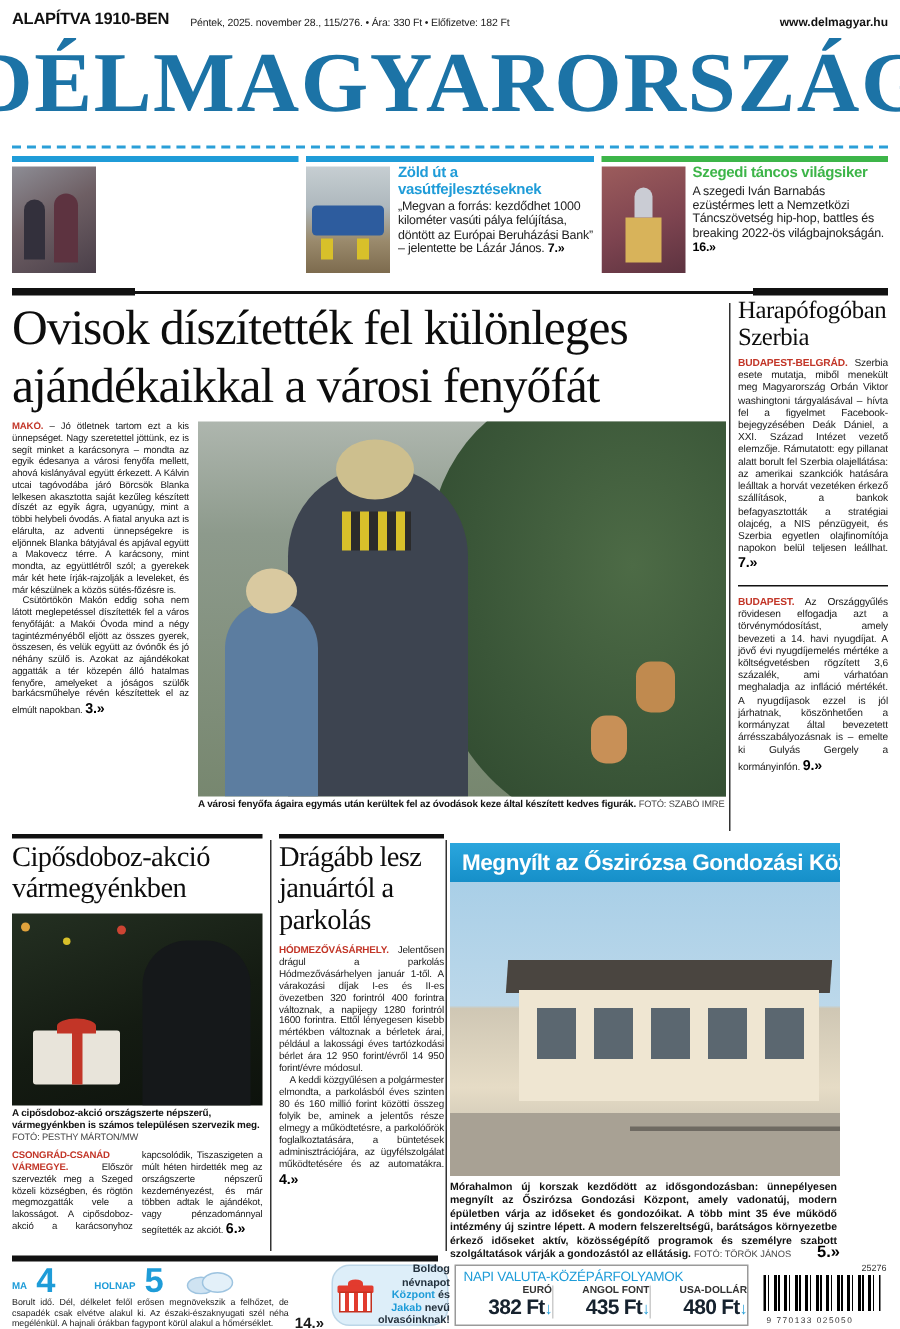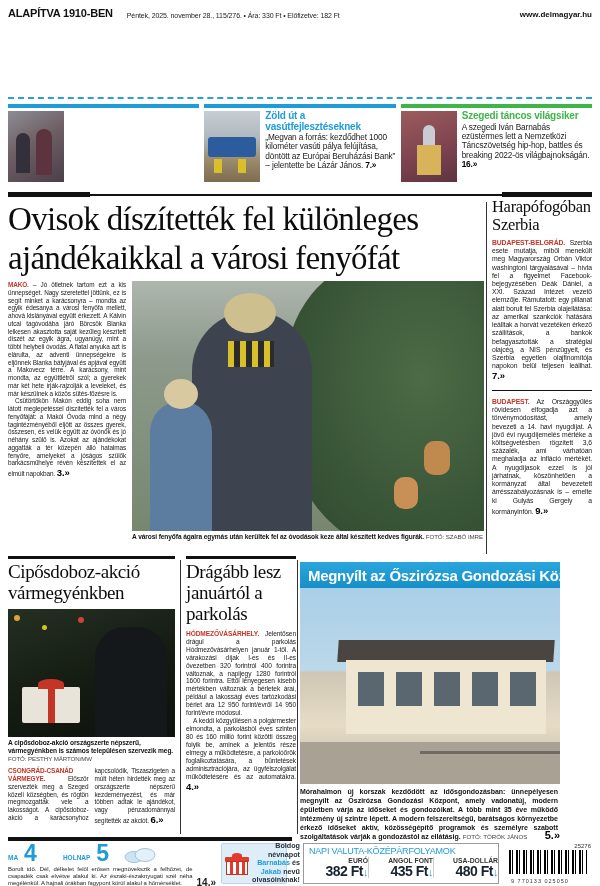--- a/index.html
+++ b/index.html
@@ -76,22 +76,22 @@
   .botbar{position:absolute;left:8px;top:837px;width:284px;height:4px;background:#111;}
   .weather{position:absolute;left:8px;top:844px;width:208px;}
   .wnums{display:flex;align-items:flex-end;gap:6px;height:20px;}
   .wlabel{font-size:6.5px;font-weight:bold;color:#1e9cd8;margin-bottom:3px;}
   .wval{font-size:23px;line-height:.85;font-weight:bold;color:#1e9cd8;}
   .wspacer{width:14px;}
   .cloud{margin-left:8px;margin-bottom:1px;}
   .wrow2{display:flex;gap:4px;margin-top:2px;}
   .wtext{flex:1;font-size:5.9px;line-height:1.22;color:#222;text-align:justify;}
   .wpref{font-size:10px;font-weight:bold;align-self:flex-end;}
-  .giftbox{position:absolute;left:221px;top:843px;width:66px;height:41px;background:#ddeef9;
-           border:1px solid #bcd6e8;border-radius:2px;display:flex;align-items:center;gap:3px;padding:0 3px;box-sizing:border-box;}
+  .giftbox{position:absolute;left:221px;top:843px;width:78px;height:41px;background:#ddeef9;
+           border:1px solid #bcd6e8;border-radius:12px;display:flex;align-items:center;gap:3px;padding:0 3px;box-sizing:border-box;}
   .giftfig{position:relative;width:24px;height:24px;flex:0 0 24px;}
   .gbase{position:absolute;left:1px;top:9px;width:22px;height:14px;background:repeating-linear-gradient(90deg,#fff 0 3px,#e23b2e 3px 6px);border:1px solid #c5311f;box-sizing:border-box;}
   .glid{position:absolute;left:0;top:5px;width:24px;height:5px;background:#e23b2e;border-radius:1px;}
   .gbow{position:absolute;left:7px;top:1px;width:10px;height:5px;background:#e23b2e;border-radius:50% 50% 0 0;}
   .gift-text{font-size:7.2px;line-height:1.2;font-weight:bold;color:#23313d;text-align:right;flex:1;}
   .blue-name{color:#1e9cd8;}
   .fx{position:absolute;left:303px;top:843px;width:196px;height:41px;border:1px solid #9a9a9a;box-sizing:border-box;background:#fff;}
   .fx-title{font-size:9px;font-weight:normal;color:#1e9cd8;letter-spacing:-.2px;padding:2px 0 0 5px;}
   .fx-row{display:flex;margin-top:1px;}
   .fx-cell{flex:1;text-align:right;border-left:1px solid #ccc;}
@@ -111,20 +111,23 @@
 <body>
 
 <div id="page">
 
   <div class="topbar">
     <span class="founded">ALAPÍTVA 1910-BEN</span>
     <span class="dateline">Péntek, 2025. november 28., 115/276.  •  Ára: 330 Ft •  Előfizetve: 182 Ft</span>
     <span class="website">www.delmagyar.hu</span>
   </div>
 
+  <div class="masthead">
+    <h1>DÉLMAGYARORSZÁG</h1>
+  </div>
   <div class="dashrule"></div>
 
   <div class="teasers">
     <div class="teaser">
       <div class="tphoto photo" style="background:linear-gradient(150deg,#8d8d95 0%,#6e5f64 45%,#4a3f49 100%);">
         <div class="shape" style="left:8px;top:22px;width:14px;height:40px;border-radius:7px 7px 0 0;background:#33303c;"></div>
         <div class="shape" style="left:28px;top:18px;width:16px;height:46px;border-radius:8px 8px 0 0;background:#5d3340;"></div>
       </div>
     </div>
     <div class="teaser">
@@ -268,21 +271,21 @@
   </div>
 
   <div class="giftbox">
     <div class="giftfig">
       <div class="gbow"></div>
         <div class="glid"></div>
         <div class="gbase"></div>
     </div>
     <div class="gift-text">
       <span>Boldog névnapot</span><br>
-      <span class="blue-name">Barnabás</span> <span>és</span>
+      <span class="blue-name">Központ</span> <span>és</span>
       <span class="blue-name">Jakab</span> <span>nevű</span><br>
       <span>olvasóinknak!</span>
     </div>
   </div>
 
   <div class="fx">
     <div class="fx-title">NAPI VALUTA-KÖZÉPÁRFOLYAMOK</div>
     <div class="fx-row">
       <div class="fx-cell">
         <div class="fx-label">EURÓ</div>

